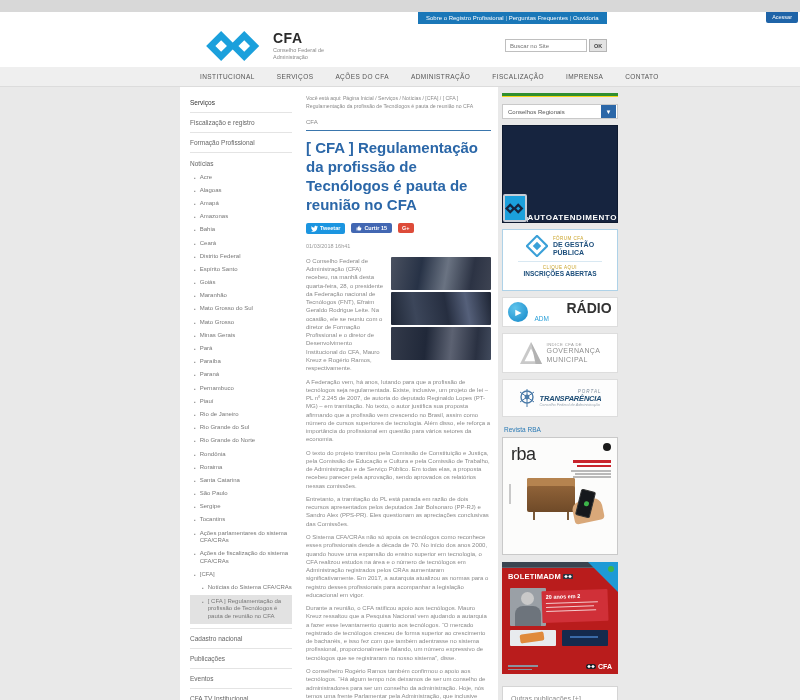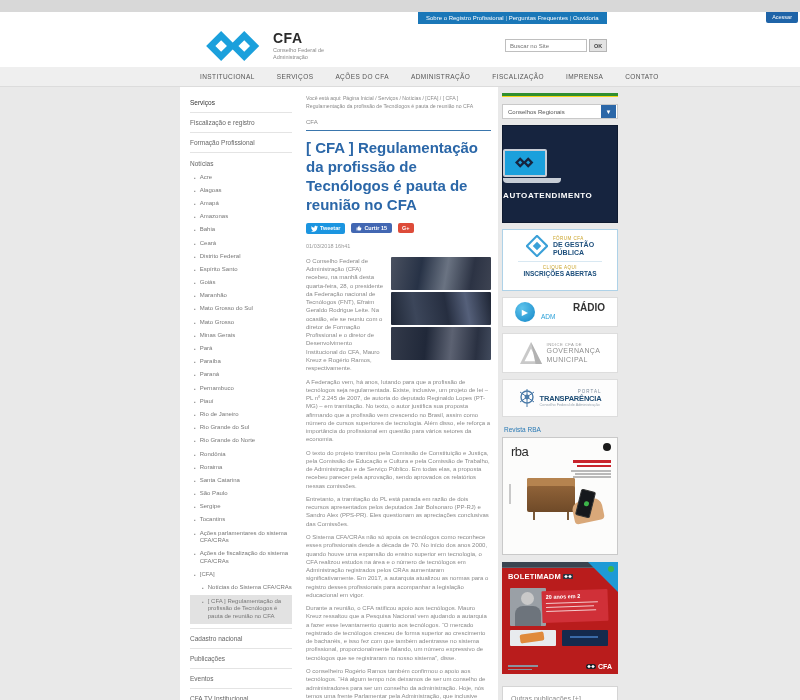--- a/index.html
+++ b/index.html
@@ -93,21 +93,21 @@
     display:flex; align-items:center; justify-content:space-between; cursor:pointer;
   }
   .dropdown-label { font-size:6px; color:#555; padding-left:5px; }
   .dropdown-btn {
     width:15px; height:13px; background:#2b67a8; color:#fff; font-size:6px;
     display:flex; align-items:center; justify-content:center; margin-right:1px;
   }
   .banner { margin:6px 2px 0 2px; cursor:pointer; }
   .b-auto {
     height:98px; background:#16243f; border:1px solid #0e1a30;
-    display:flex; flex-direction:column; align-items:flex-start; justify-content:center;
+    display:flex; flex-direction:row; align-items:flex-end; justify-content:center;
   }
   .laptop-screen {
     width:44px; height:28px; background:#1ba0dc; border:2.5px solid #c7cdd6; border-radius:2px;
     display:flex; align-items:center; justify-content:center;
   }
   .laptop-eye { width:20px; height:11px; }
   .laptop-base { width:58px; height:5px; background:#c7cdd6; border-radius:0 0 4px 4px; margin-top:1px; }
   .b-auto-label { color:#fff; font-size:8px; font-weight:bold; letter-spacing:.6px; margin-top:8px; }
   .b-forum {
     height:62px; background:#fff; border:1px solid #aed2e8; padding:5px 4px;
@@ -122,43 +122,43 @@
   .forum-cta2 { font-size:6.5px; font-weight:bold; color:#1d4f7c; }
   .b-radio {
     height:30px; background:#fff; border:1px solid #ddd; display:flex; align-items:center;
     justify-content:center; gap:6px;
   }
   .radio-circle {
     width:20px; height:20px; border-radius:50%; color:#fff; font-size:8px;
     background:radial-gradient(circle at 35% 30%, #5fc4ec, #1286c8);
     display:flex; align-items:center; justify-content:center;
   }
-  .radio-t1 { font-size:10px; font-weight:bold; color:#333; line-height:1;padding-left:32px; }
+  .radio-t1 { font-size:14px; font-weight:bold; color:#333; line-height:1;padding-left:32px; }
   .radio-t2 { font-size:6.5px; color:#2ba0d8; line-height:1.2; }
   .b-gov {
     height:40px; background:#fff; border:1px solid #ddd; display:flex; align-items:center;
     justify-content:center; gap:5px;
   }
   .gov-icon { width:22px; height:24px; }
   .gov-t1 { font-size:4.2px; color:#9a9a9a; letter-spacing:.4px; }
   .gov-t2 { font-size:7px; color:#8e8e8e; letter-spacing:.4px; line-height:1.15; }
   .b-trans {
     height:38px; background:#fdfdfd; border:1px solid #ddd; display:flex; align-items:center;
-    justify-content:center; gap:5px;
+    justify-content:center; gap:5px;font-style:italic;
   }
   .trans-icon { width:16px; height:18px; }
   .trans-t1 { font-size:4.5px; color:#7a8a9a; letter-spacing:1px; text-align:right; }
   .trans-t2 { font-size:7.5px; font-weight:bold; color:#1c4c74; letter-spacing:-0.2px; }
   .trans-t3 { font-size:3.8px; color:#9aa5af; }
   .revista-heading { font-size:6.5px; color:#2a7ab5; margin:9px 2px 0 4px; cursor:pointer; }
   .rba-cover {
     position:relative; margin:4px 2px 0 2px; height:118px; background:#fcfcfb;
     border:1px solid #c9c9c9; overflow:hidden;
   }
-  .rba-logo { position:absolute; left:8px; top:6px; font-size:13px; font-weight:300; color:#2b2b2b; letter-spacing:-0.5px; }
+  .rba-logo { position:absolute; left:8px; top:6px; font-size:18px; font-weight:300; color:#2b2b2b; letter-spacing:-0.5px; }
   .rba-badge { position:absolute; right:6px; top:5px; width:8px; height:8px; border-radius:50%; background:#1a1a1a; }
   .rba-redline { position:absolute; right:6px; background:#c8242c; height:2.5px; }
   .rl1 { top:22px; width:38px; }
   .rl2 { top:26.5px; width:34px; }
   .rba-grayline { position:absolute; right:6px; background:#b9b9b9; height:1.5px; }
   .gl1 { top:32px; width:40px; } .gl2 { top:35px; width:36px; } .gl3 { top:38px; width:38px; }
   .rba-radio {
     position:absolute; left:24px; top:40px; width:48px; height:34px; border-radius:2px;
     background:linear-gradient(180deg,#9a6a3d,#6f4a28); box-shadow:inset 0 8px 0 #b5834f;
   }

